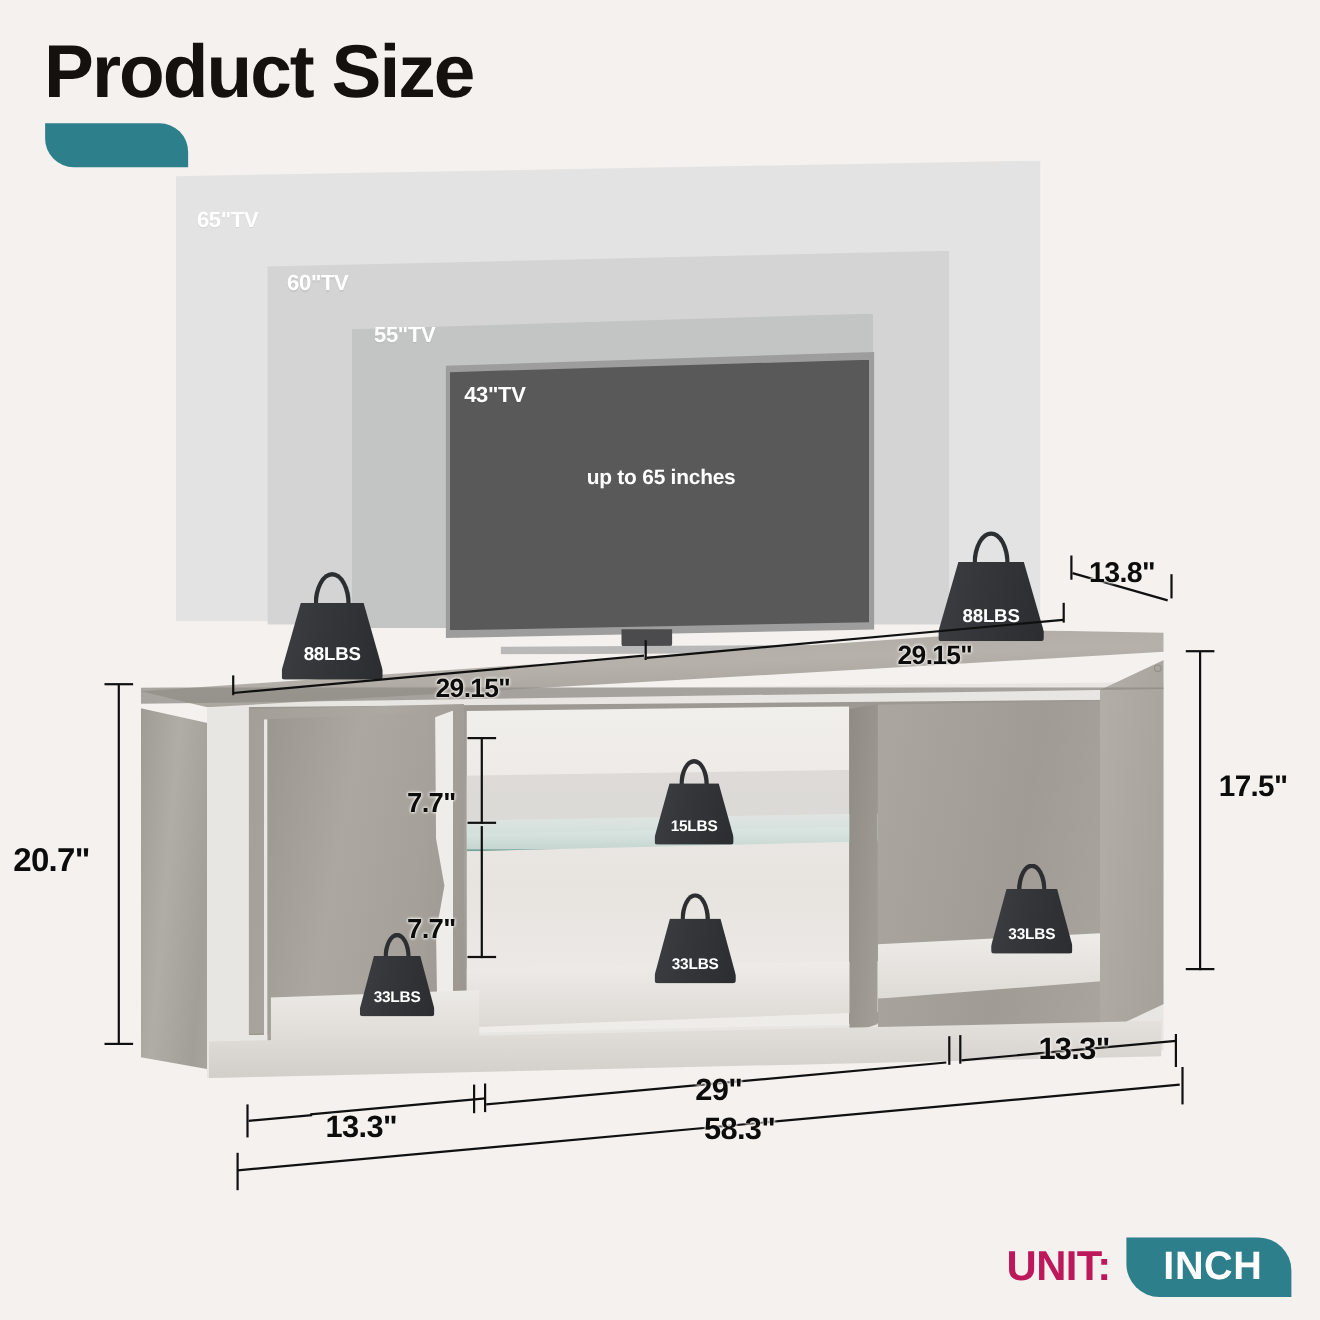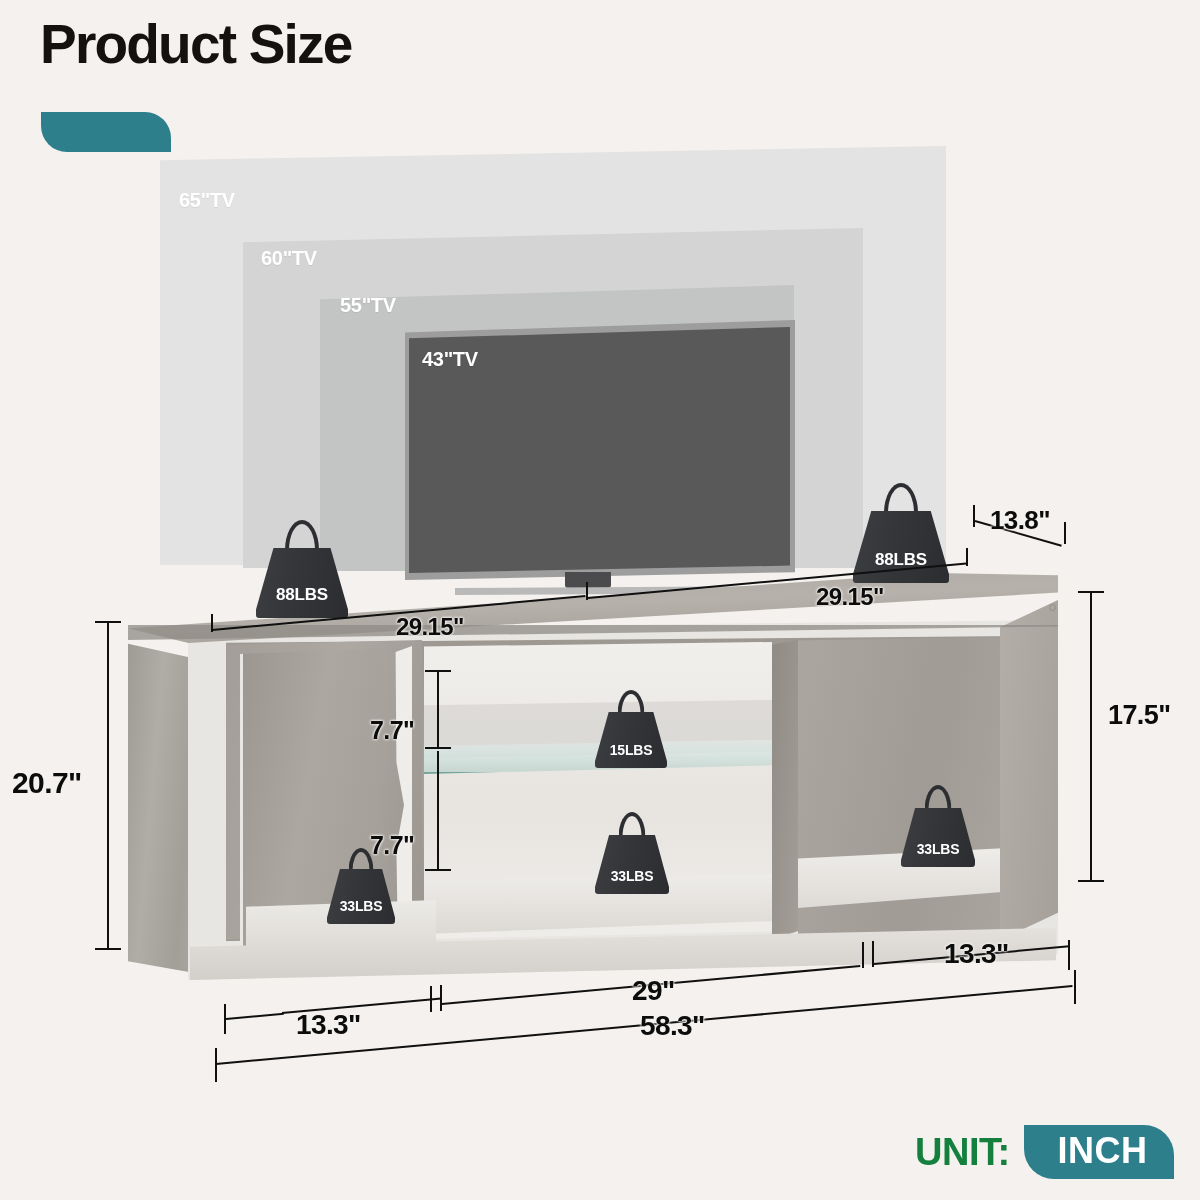--- a/index.html
+++ b/index.html
@@ -9,22 +9,22 @@
     font-family:"Liberation Sans", sans-serif;
     position:relative;
     overflow:hidden;
     -webkit-font-smoothing:antialiased;
   }
   #stage { position:absolute; inset:0; }
   .abs { position:absolute; }
 
   
   #page-title {
-    left:40px; top:12px;
-    font-size:55px; font-weight:bold;
+    left:40px; top:26px;
+    font-size:68px; font-weight:bold;
     letter-spacing:-1.8px;
     color:#14110F;
   }
   .leaf {
     
     background:#2E7F8C;
     border-radius:0 34px 0 34px;
   }
   #title-accent {
     left:41px; top:112px;
@@ -216,21 +216,21 @@
   .dimvert { position:absolute; background:#101010; width:2px; }
   .tick { position:absolute; background:#101010; }
   .dlabel {
     position:absolute; color:#0C0C0C; font-weight:bold;
     letter-spacing:-0.6px; white-space:nowrap;
     text-shadow:0 0 3px #F4F1EE, 0 0 3px #F4F1EE, 0 0 2px #F4F1EE;
   }
 
   
   #unit-wrap { left:915px; top:1125px; display:flex; align-items:center; gap:14px; }
-  #unit-label { font-size:38px; font-weight:bold; color:#15803d; letter-spacing:-0.5px;text-align:center; }
+  #unit-label { font-size:38px; font-weight:bold; color:#be185d; letter-spacing:-0.5px;text-align:center; }
   #unit-pill {
     background:#2E7F8C; color:#fff; font-size:36px; font-weight:bold;
     padding:5px 26px 7px 34px; border-radius:0 30px 0 30px;
     letter-spacing:0.5px;
   }
 </style>
 </head>
 <body>
 
 <div id="stage">
@@ -246,20 +246,21 @@
   <div id="tv43-screen" class="abs"></div>
   <div id="tv43-neck" class="abs"></div>
   <div id="tv43-base" class="abs"></div>
 
   <div id="lbl65" class="abs tvlabel">65"TV</div>
   <div id="lbl60" class="abs tvlabel">60"TV</div>
   <div id="lbl55" class="abs tvlabel">55"TV</div>
   <div id="lbl43" class="abs tvlabel">43"TV</div>
 
   <div id="tv43-text" class="abs">
+    <div>up to 65 inches</div>
   </div>
 
   <div id="side-left-outer" class="abs"></div>
   <div id="carcass" class="abs"></div>
   <div id="backwall" class="abs"></div>
   <div id="cab-left-inner" class="abs"></div>
   <div id="door-left" class="abs"></div>
   <div id="door-left-edge" class="abs"></div>
   <div id="center-open" class="abs"></div>
   <div id="center-band" class="abs"></div>

